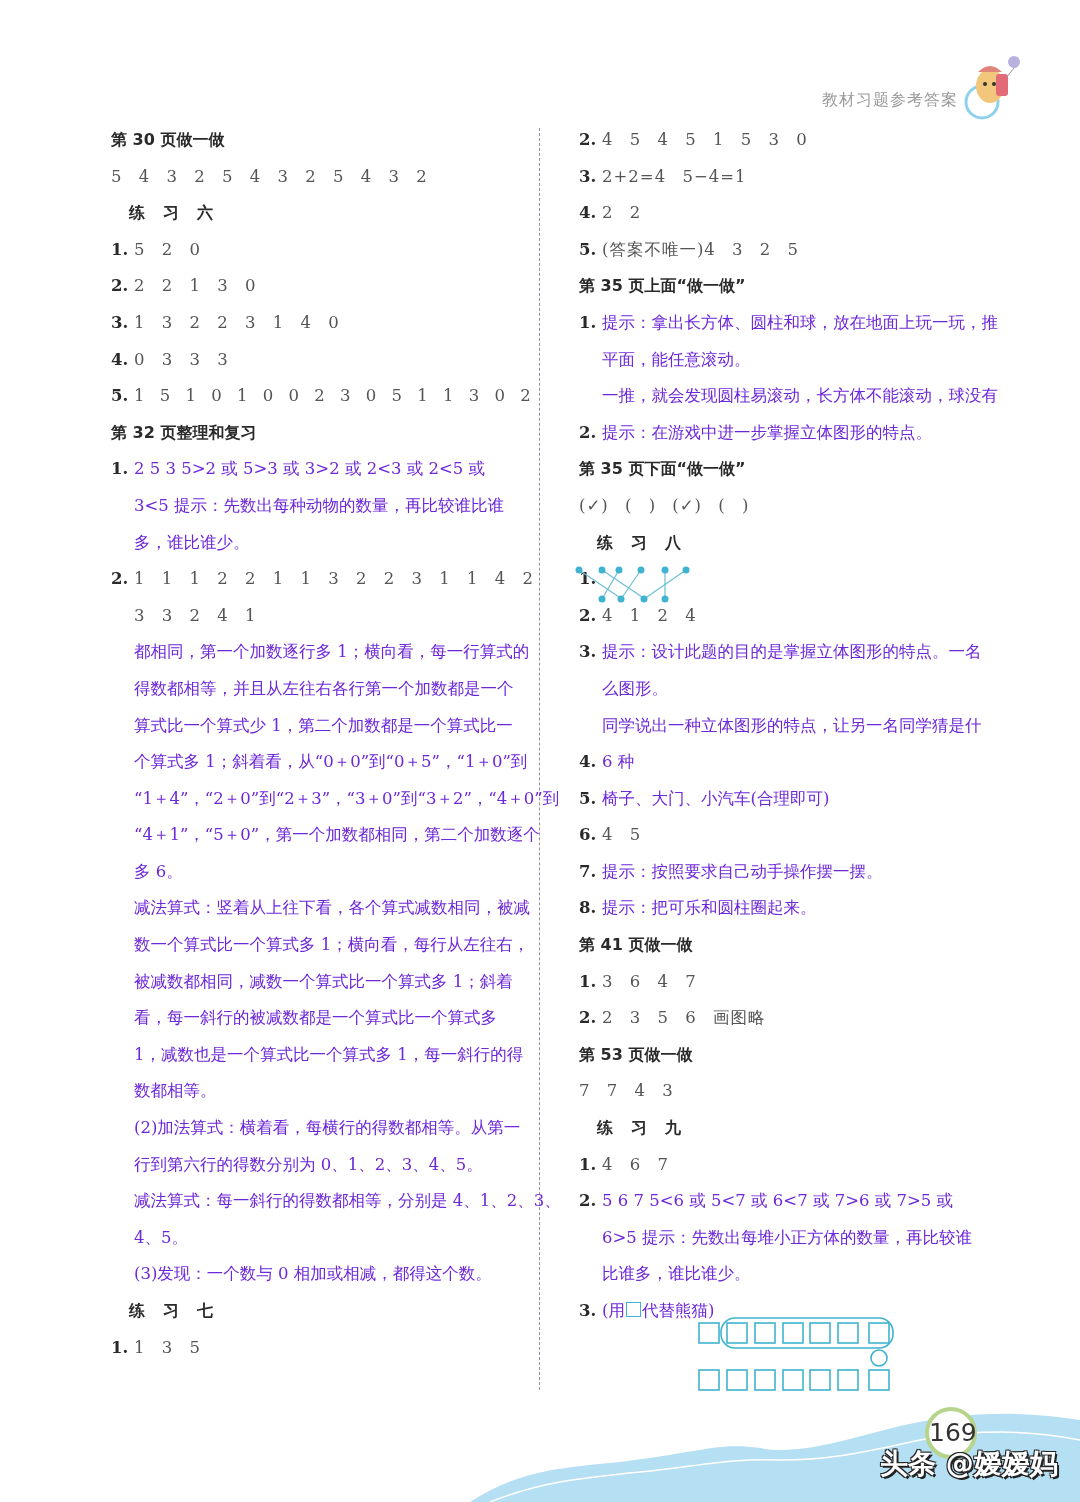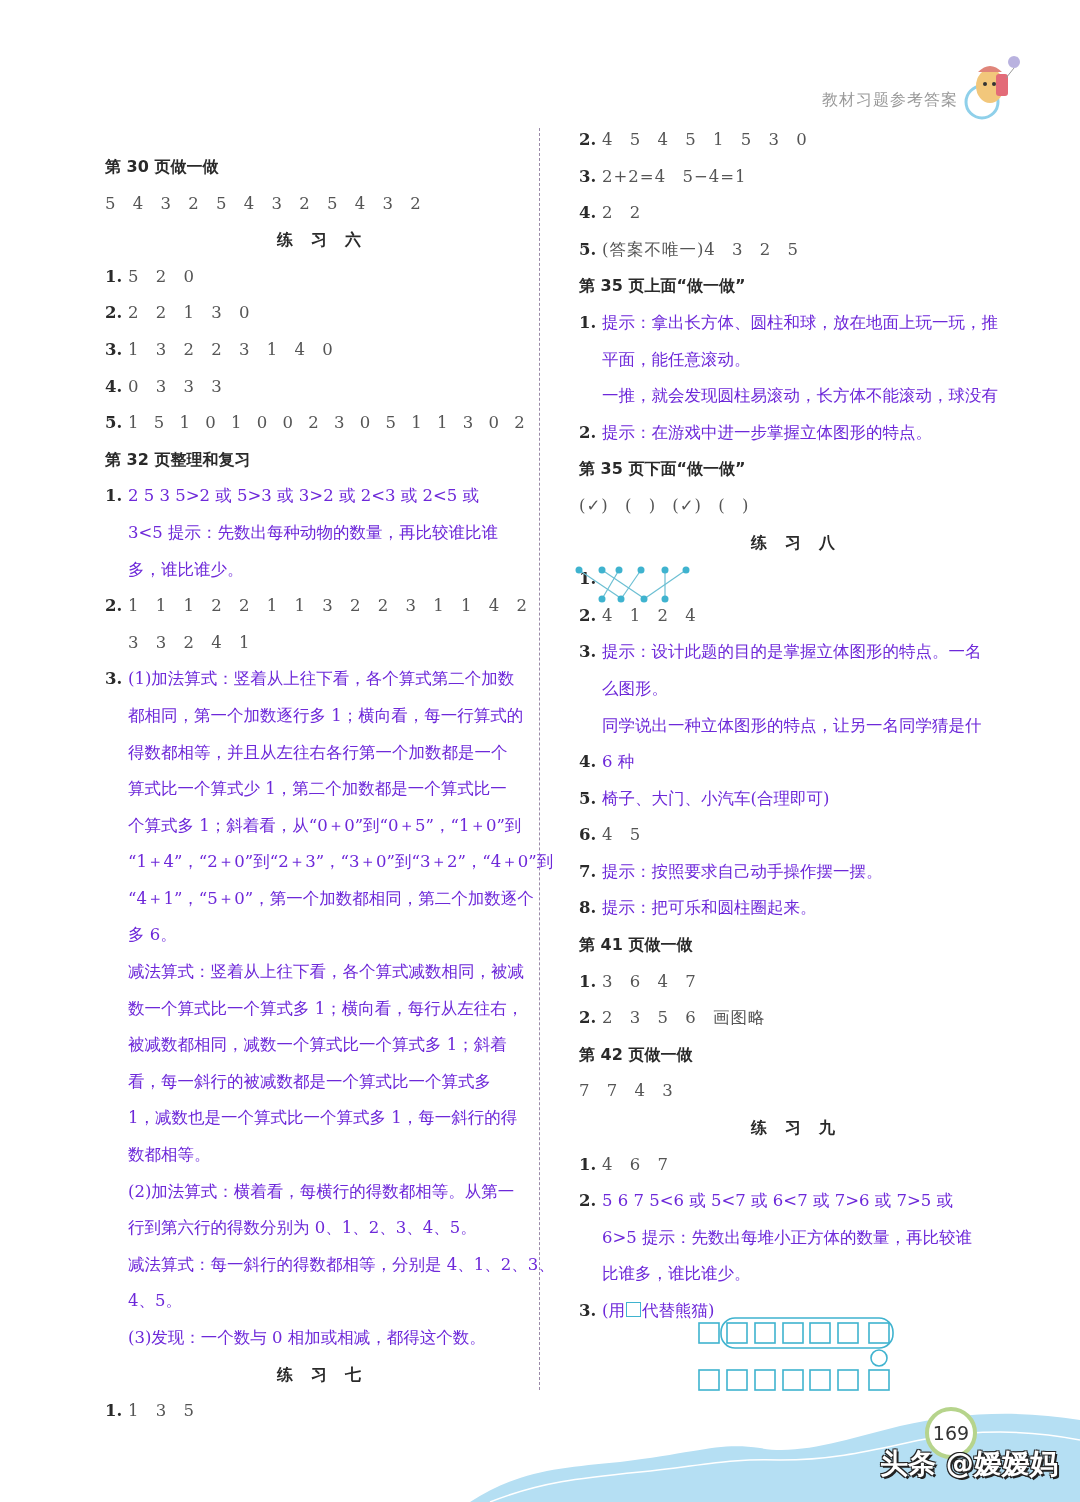--- a/index.html
+++ b/index.html
@@ -11,36 +11,36 @@
   .header-label {
     position:absolute; left:822px; top:90px; font-size:16px; color:#9a9a9a;
     font-family:"DejaVu Sans", "Liberation Sans", sans-serif; letter-spacing:1px;text-align:center;
   }
   .mascot { position:absolute; left:958px; top:52px; width:70px; height:70px; }
   .divider {
     position:absolute; left:539px; top:128px; width:0; height:1262px;
     border-left:1px dashed #9a8aa8;
   }
   .col { position:absolute; top:122px; font-size:16.5px; }
-  .col.left { left:105px; width:428px;margin-top:27px; }
+  .col.left { left:111px; width:428px; }
   .col.right { left:551px; width:428px;margin-left:28px; }
   .line { height:36.6px; line-height:36.6px; white-space:nowrap; position:relative; }
   .line.heading { font-weight:bold; font-family:"DejaVu Sans","Liberation Sans",sans-serif; font-size:16px; }
-  .line.section { text-align:center; font-weight:bold; font-family:"DejaVu Sans","Liberation Sans",sans-serif; letter-spacing:18px; font-size:16px; padding-left:18px; }
+  .line.section { text-align:left; font-weight:bold; font-family:"DejaVu Sans","Liberation Sans",sans-serif; letter-spacing:18px; font-size:16px; padding-left:18px; }
   .num { font-weight:bold; display:inline-block; width:23px; }
   .indent { padding-left:23px; }
   .vals { word-spacing:10px; letter-spacing:1px; color:#555; }
   .txt { color:#6d28d9; }
   .diagram { position:absolute; left:570px; top:564px; }
   .panda { position:absolute; left:697px; top:1316px; }
   .footer-wave { position:absolute; left:0; top:1390px; width:1080px; height:112px; }
   .page-num {
     position:absolute; left:925px; top:1407px; width:44px; height:44px; border-radius:50%;
     border:4px solid #b6d48c; background:#fff; text-align:center; line-height:44px;
-    font-size:19px; color:#333; font-family:"DejaVu Sans","Liberation Sans",sans-serif;
+    font-size:25px; color:#333; font-family:"DejaVu Sans","Liberation Sans",sans-serif;
   }
   .watermark {
     position:absolute; left:880px; top:1445px; font-size:28px; color:#fff; font-weight:bold;
     font-family:"DejaVu Sans","Liberation Sans",sans-serif;
     text-shadow: 2px 2px 0 #222, -1px -1px 0 #222, 1px -1px 0 #222, -1px 1px 0 #222;
   }
 </style>
 </head>
 <body>
 
@@ -66,21 +66,20 @@
   <div class="line"><span class="num">2.</span><span class="vals">2 2 1 3 0</span></div>
   <div class="line"><span class="num">3.</span><span class="vals">1 3 2 2 3 1 4 0</span></div>
   <div class="line"><span class="num">4.</span><span class="vals">0 3 3 3</span></div>
   <div class="line"><span class="num">5.</span><span class="vals" style="word-spacing:8px">1 5 1 0 1 0 0 2 3 0 5 1 1 3 0 2</span></div>
   <div class="line heading">第 32 页整理和复习</div>
   <div class="line"><span class="num">1.</span><span class="txt">2 5 3 5&gt;2 或 5&gt;3 或 3&gt;2 或 2&lt;3 或 2&lt;5 或</span></div>
   <div class="line indent txt">3&lt;5  提示：先数出每种动物的数量，再比较谁比谁</div>
   <div class="line indent txt">多，谁比谁少。</div>
   <div class="line"><span class="num">2.</span><span class="vals">1 1 1 2 2 1 1 3 2 2 3 1 1 4 2</span></div>
   <div class="line indent vals">3 3 2 4 1</div>
-  <div class="line"><span class="num">3.</span><span class="txt">(1)加法算式：竖着从上往下看，各个算式第二个加数</span></div>
   <div class="line indent txt">都相同，第一个加数逐行多 1；横向看，每一行算式的</div>
   <div class="line indent txt">得数都相等，并且从左往右各行第一个加数都是一个</div>
   <div class="line indent txt">算式比一个算式少 1，第二个加数都是一个算式比一</div>
   <div class="line indent txt">个算式多 1；斜着看，从“0＋0”到“0＋5”，“1＋0”到</div>
   <div class="line indent txt">“1＋4”，“2＋0”到“2＋3”，“3＋0”到“3＋2”，“4＋0”到</div>
   <div class="line indent txt">“4＋1”，“5＋0”，第一个加数都相同，第二个加数逐个</div>
   <div class="line indent txt">多 6。</div>
   <div class="line indent txt">减法算式：竖着从上往下看，各个算式减数相同，被减</div>
   <div class="line indent txt">数一个算式比一个算式多 1；横向看，每行从左往右，</div>
   <div class="line indent txt">被减数都相同，减数一个算式比一个算式多 1；斜着</div>
@@ -115,21 +114,21 @@
   <div class="line indent txt">么图形。</div>
   <div class="line indent txt">同学说出一种立体图形的特点，让另一名同学猜是什</div>
   <div class="line"><span class="num">4.</span><span class="txt">6 种</span></div>
   <div class="line"><span class="num">5.</span><span class="txt">椅子、大门、小汽车(合理即可)</span></div>
   <div class="line"><span class="num">6.</span><span class="vals">4 5</span></div>
   <div class="line"><span class="num">7.</span><span class="txt">提示：按照要求自己动手操作摆一摆。</span></div>
   <div class="line"><span class="num">8.</span><span class="txt">提示：把可乐和圆柱圈起来。</span></div>
   <div class="line heading">第 41 页做一做</div>
   <div class="line"><span class="num">1.</span><span class="vals">3 6 4 7</span></div>
   <div class="line"><span class="num">2.</span><span class="vals">2 3 5 6  画图略</span></div>
-  <div class="line heading">第 42 页做一做</div>
+  <div class="line heading">第 53 页做一做</div>
   <div class="line vals">7 7 4 3</div>
   <div class="line section">练习九</div>
   <div class="line"><span class="num">1.</span><span class="vals">4 6 7</span></div>
   <div class="line"><span class="num">2.</span><span class="txt">5 6 7  5&lt;6 或 5&lt;7 或 6&lt;7 或 7&gt;6 或 7&gt;5 或</span></div>
   <div class="line indent txt">6&gt;5  提示：先数出每堆小正方体的数量，再比较谁</div>
   <div class="line indent txt">比谁多，谁比谁少。</div>
   <div class="line"><span class="num">3.</span><span class="txt">(用</span><span style="display:inline-block;width:13px;height:13px;border:1.5px solid #3fb3cf;vertical-align:-1px;margin:0 1px;"></span><span class="txt">代替熊猫)</span></div>
 </div>
 
 <svg class="diagram" width="130" height="44" viewBox="0 0 130 44">

